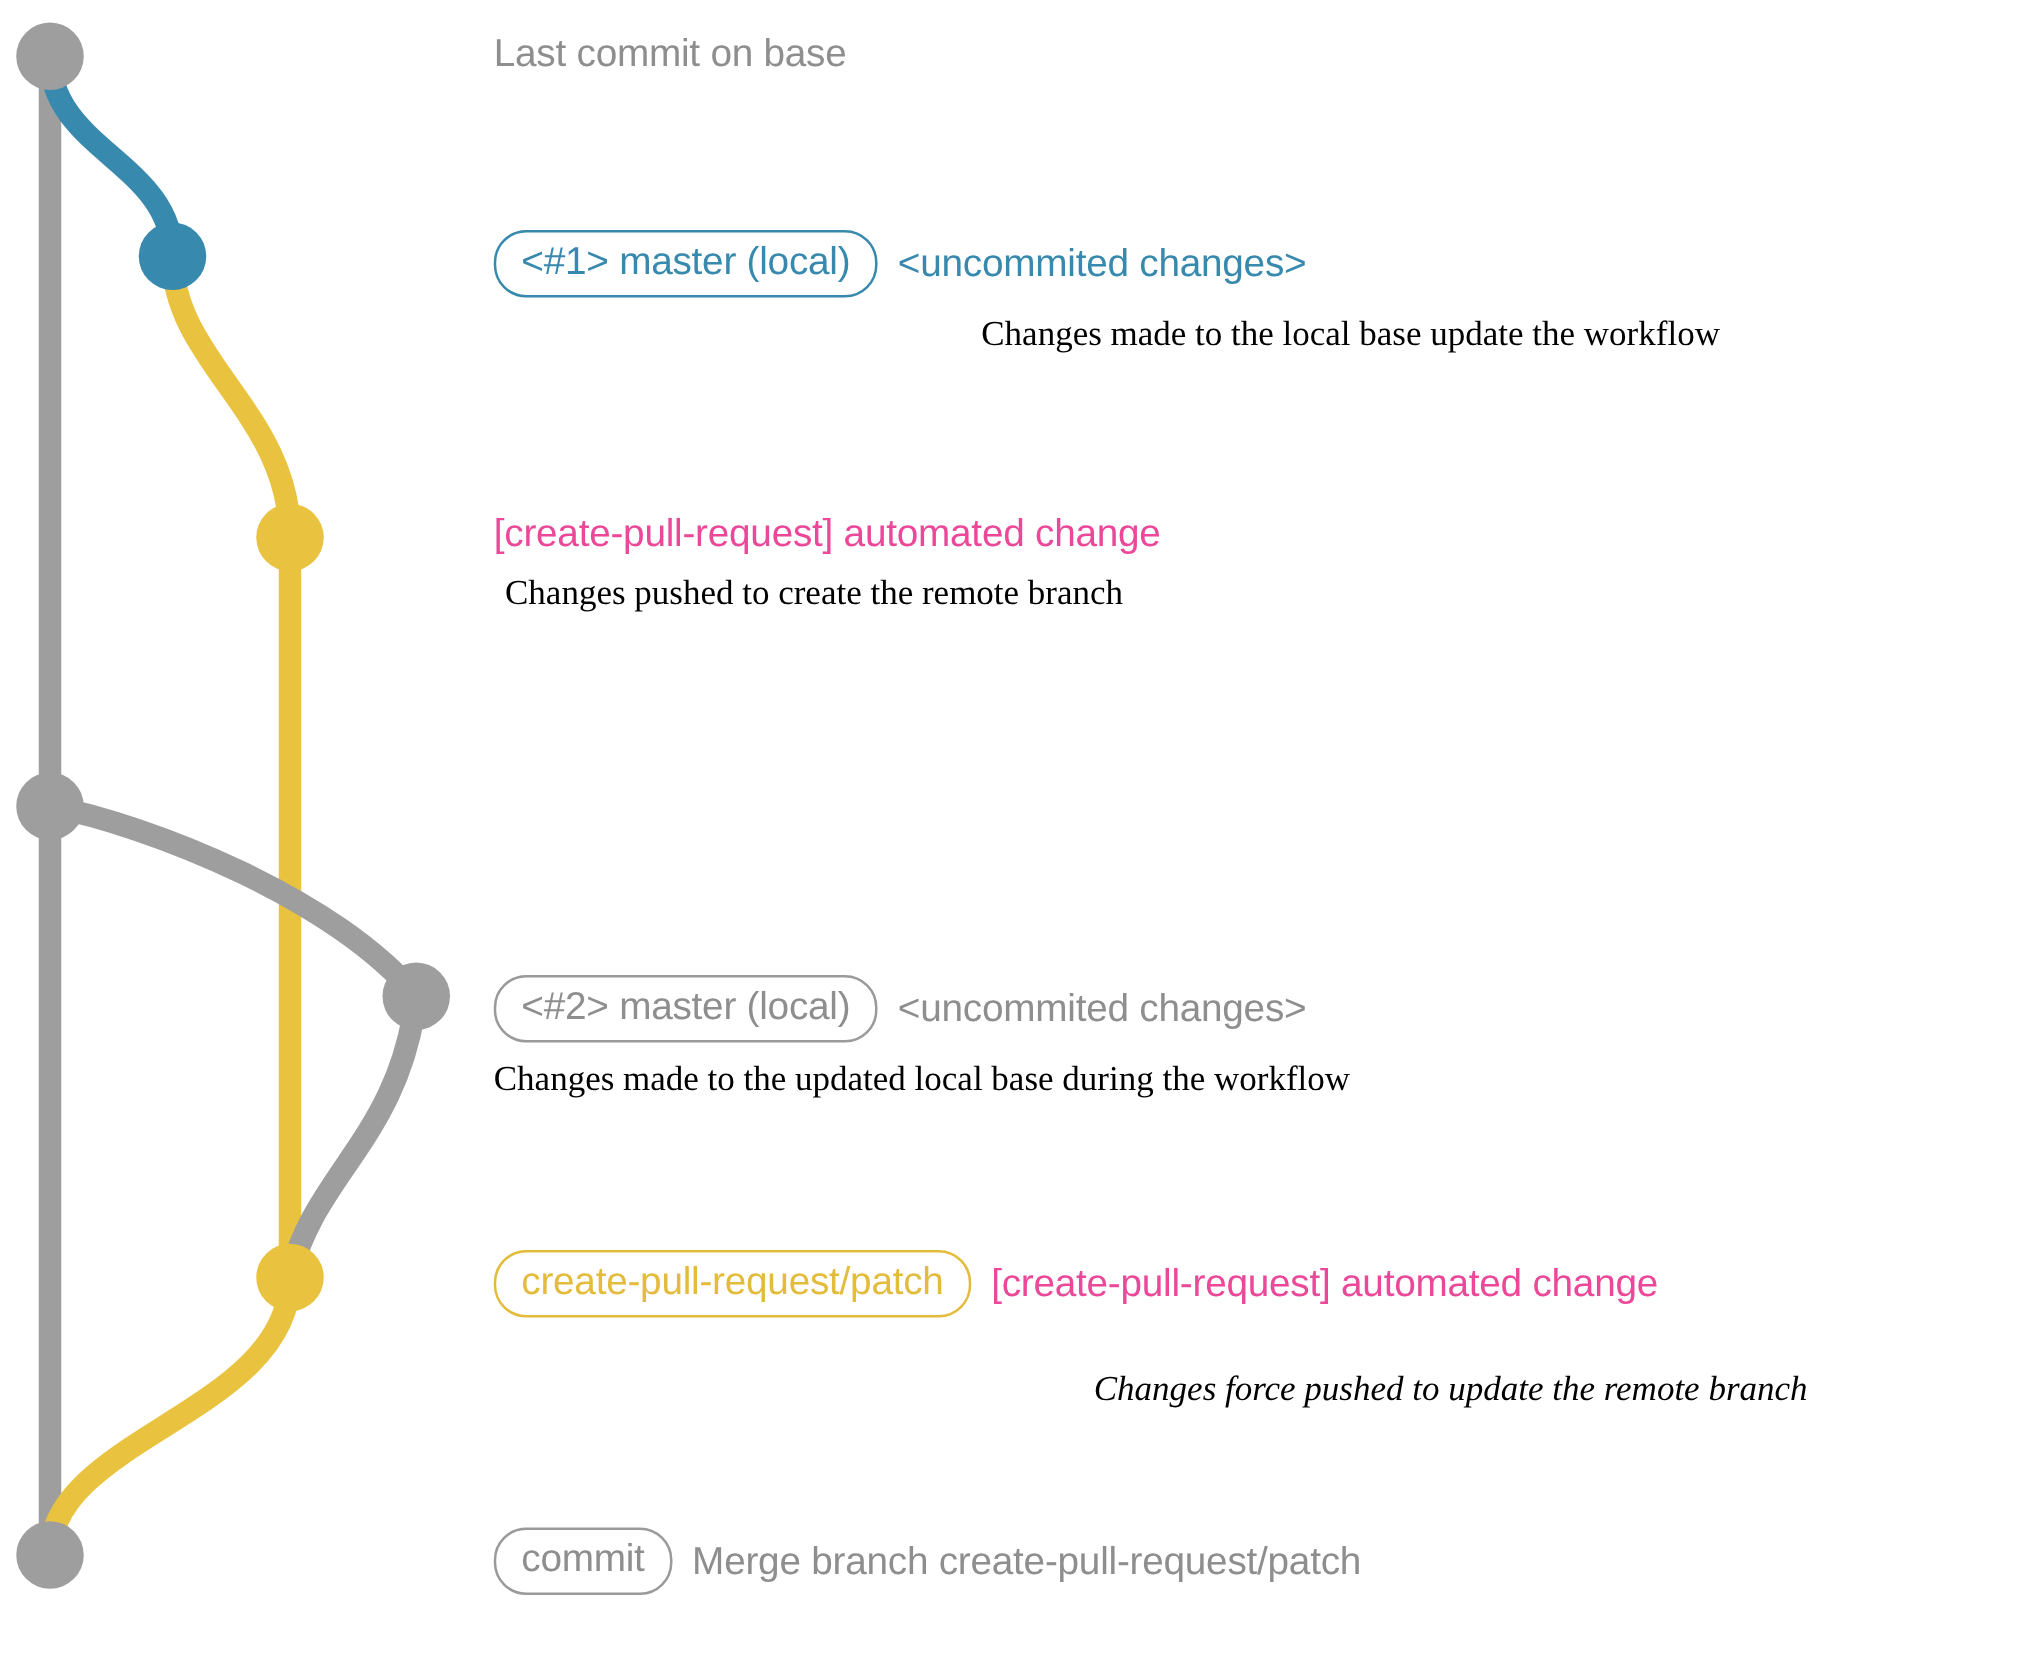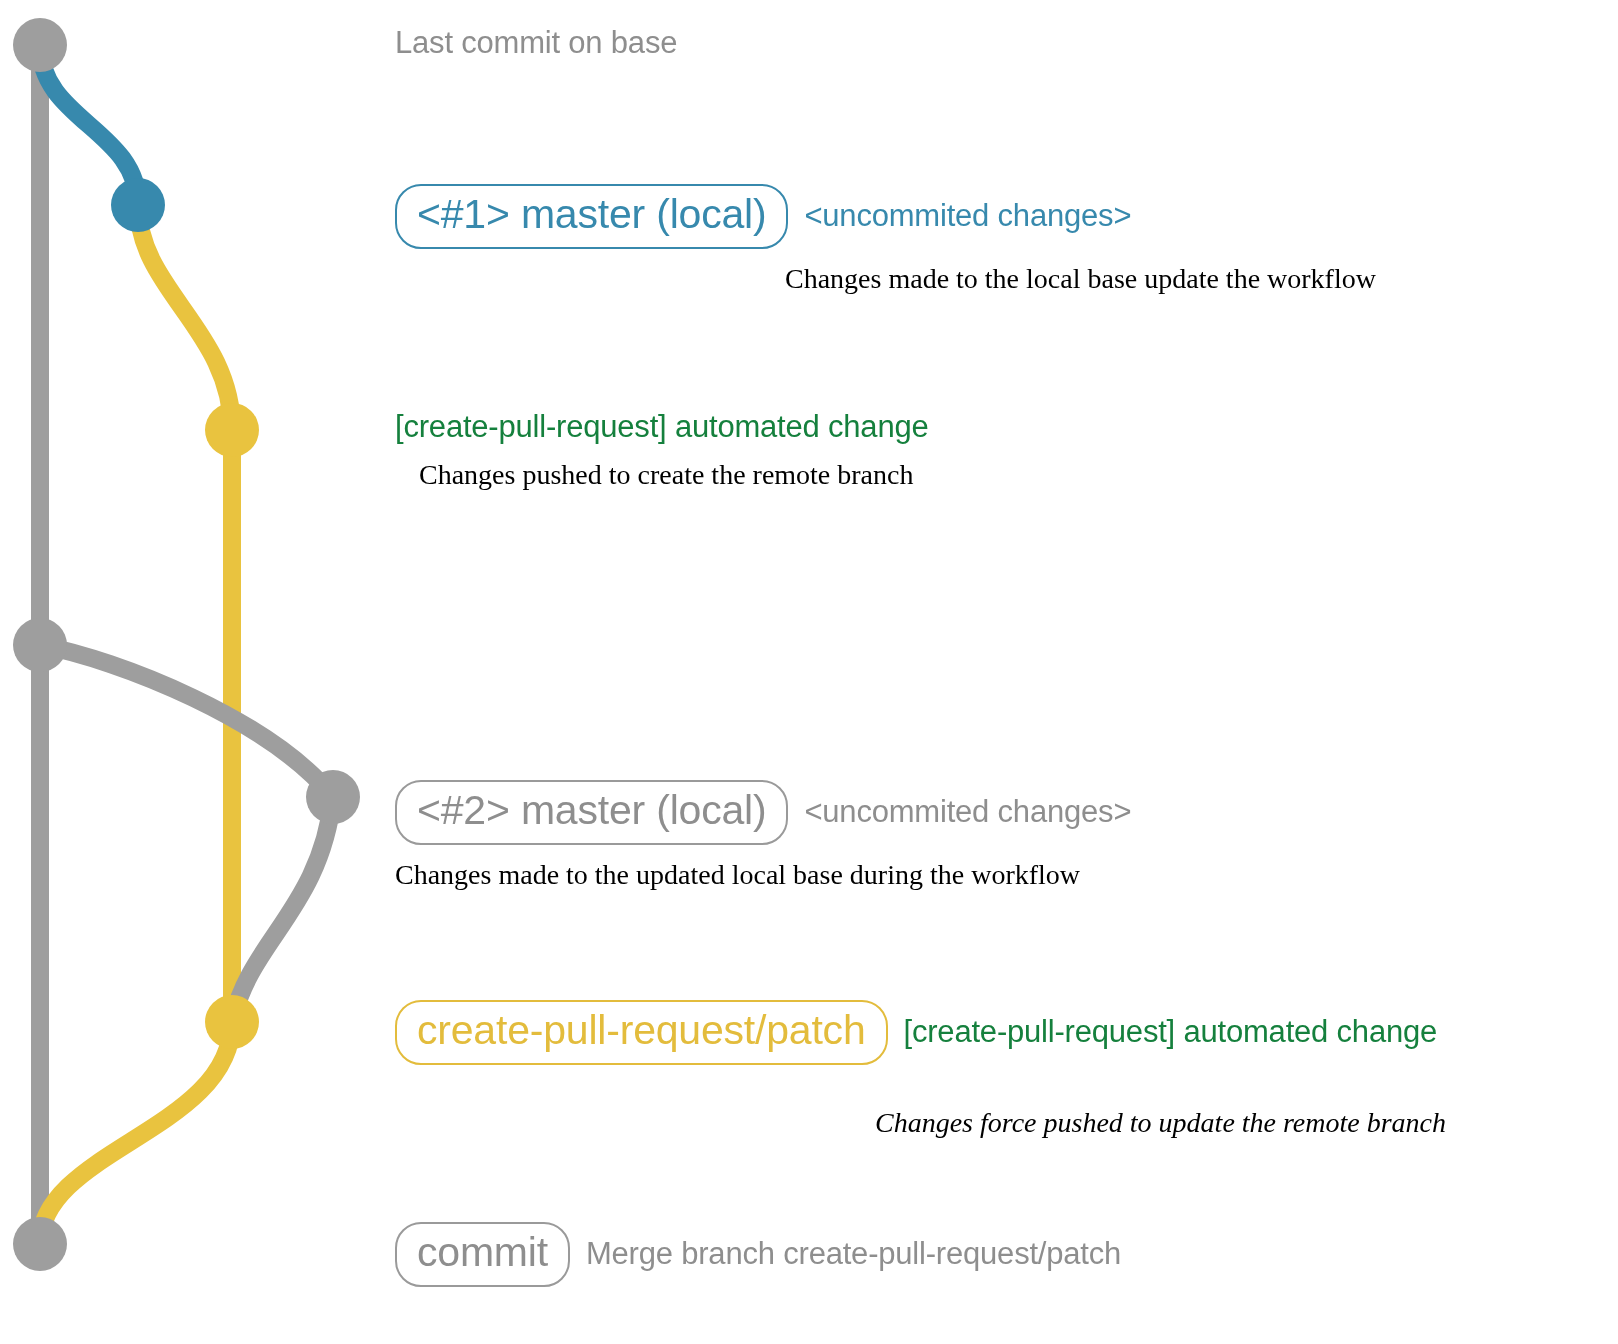--- a/index.html
+++ b/index.html
@@ -51,21 +51,21 @@
     flex-direction: row;
     align-items: center;
     white-space: nowrap;
   }
 
   .badge {
     display: inline-block;
     border: 2.5px solid #9a9a9a;
     border-radius: 26px;
     padding: 6px 20px 9px 20px;
-    font-size: 41px;
+    font-size: 31px;
     line-height: 1.12;
     color: #8e8e8e;
     background: #ffffff;
     letter-spacing: -0.2px;
   }
   .badge.blue {
     border-color: #3789ad;
     color: #3789ad;
   }
   .badge.yellow {
@@ -78,21 +78,21 @@
   }
 
   .subject {
     font-size: 31px;
     line-height: 1.12;
     letter-spacing: -0.2px;
     margin-left: 16px;
     color: #8e8e8e;
   }
   .subject.blue  { color: #3789ad; }
-  .subject.yellow{ color: #15803d; }
+  .subject.yellow{ color: #ec4899; }
   .subject.gray  { color: #8e8e8e; }
   .subject.nolead { margin-left: 0; }
 
   .desc {
     font-family: "Liberation Serif", serif;
     font-size: 28px;
     color: #000000;
     margin-top: 14px;
     white-space: nowrap;
   }
@@ -138,21 +138,21 @@
         <span class="badge blue">&lt;#1&gt; master (local)</span>
         <span class="subject blue">&lt;uncommited changes&gt;</span>
       </div>
       <div class="desc" style="margin-left: 390px;">Changes made to the local base update the workflow</div>
     </div>
 
     <div class="row" style="top: 410px;">
       <div class="row-main">
         <span class="subject yellow nolead">[create-pull-request] automated change</span>
       </div>
-      <div class="desc" style="margin-left: 24px;">Changes pushed to create the remote branch</div>
+      <div class="desc" style="margin-left: 9px;">Changes pushed to create the remote branch</div>
     </div>
 
 
     <div class="row" style="top: 780px;">
       <div class="row-main">
         <span class="badge gray">&lt;#2&gt; master (local)</span>
         <span class="subject gray">&lt;uncommited changes&gt;</span>
       </div>
       <div class="desc" style="">Changes made to the updated local base during the workflow</div>
     </div>

